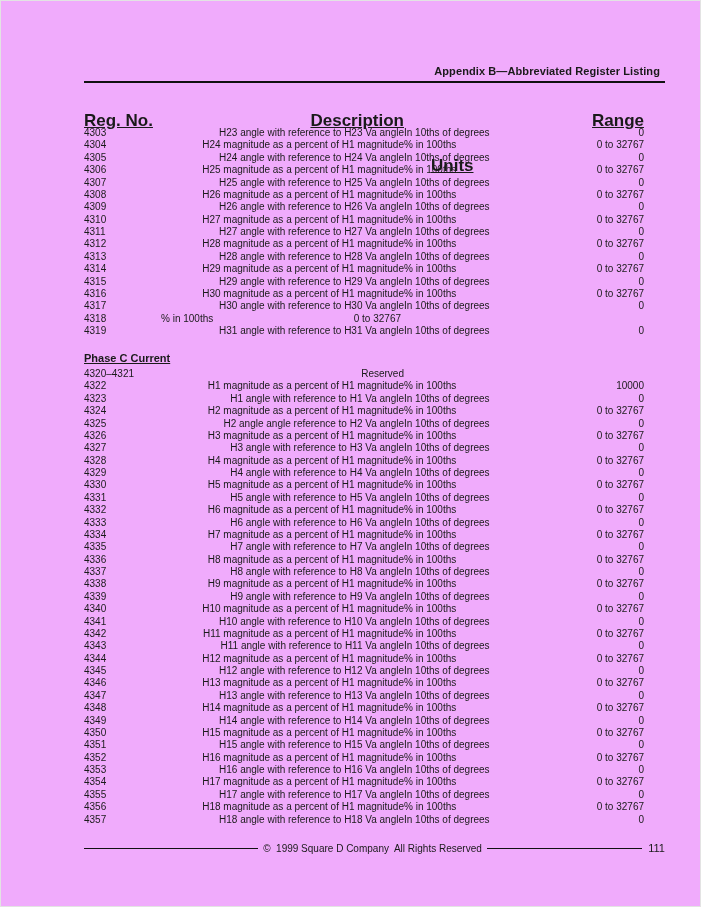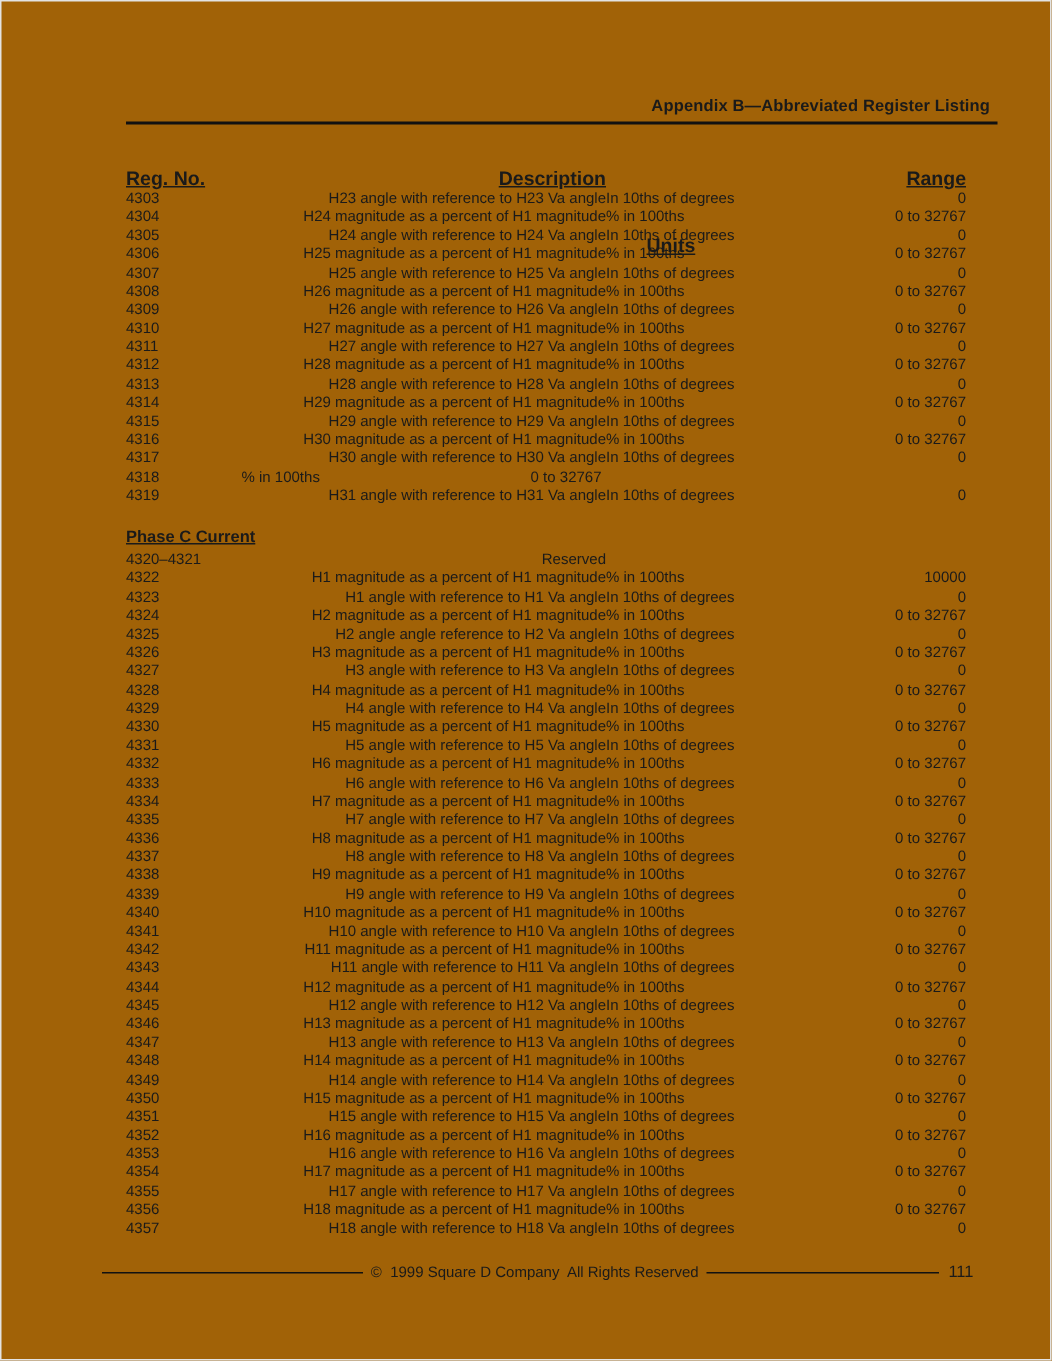--- a/index.html
+++ b/index.html
@@ -1,35 +1,35 @@
 <!DOCTYPE html>
 <html><head>
 <meta charset="utf-8">
 <style>
   html,body{margin:0;padding:0;background:#d8d8d8;}
   .page{
     position:relative;
     width:701px;height:907px;
-    background:#a16207;
+    background:#f0abfc;
     border:1px solid #e3e3e3;
     box-sizing:border-box;
     font-family:"Liberation Sans", sans-serif;
     color:#1a1a1a;
     overflow:hidden;
   }
   .appendix-header{
     position:absolute;top:64px;right:40px;
     font-size:11px;font-weight:bold;letter-spacing:0.1px;
   }
   .header-rule{
     position:absolute;top:80px;left:83px;width:581px;height:2px;background:#111;
   }
   .col-headers{
     position:absolute;top:110px;left:83px;width:581px;
-    display:flex;font-size:13px;font-weight:bold;
+    display:flex;font-size:17px;font-weight:bold;
   }
   .col-headers .c-reg span,
   .col-headers .c-desc span,
   .col-headers .c-units span,
   .col-headers .c-range span{text-decoration:underline;}
   .c-reg{width:77px;flex:none;}
   .c-desc{width:243px;flex:none;text-align:right;}
   .c-units{width:107px;flex:none;}
   .c-range{width:133px;flex:none;text-align:right;}
   .col-headers .h-desc-span{display:inline-block;margin-left:49px;}
@@ -39,21 +39,21 @@
     font-size:10px;line-height:12.37px;
   }
   .rows-1{top:126px;}
   .rows-2{top:367px;}
   .row{display:flex;white-space:nowrap;}
   .section-title{
     position:absolute;top:351px;left:83px;
     font-size:11px;font-weight:bold;text-decoration:underline;
   }
   .footer{
-    position:absolute;top:841px;left:67px;width:581px;
+    position:absolute;top:841px;left:83px;width:581px;
     display:flex;align-items:center;font-size:10px;
   }
   .footer .rule{height:1px;background:#111;}
   .footer .rule-left{flex:1.12;}
   .footer .rule-right{flex:1;}
   .footer .copyright{padding:0 5px;white-space:pre;}
   .footer .page-num{margin-left:6px;font-size:11px;}
 </style>
 </head>
 <body>

